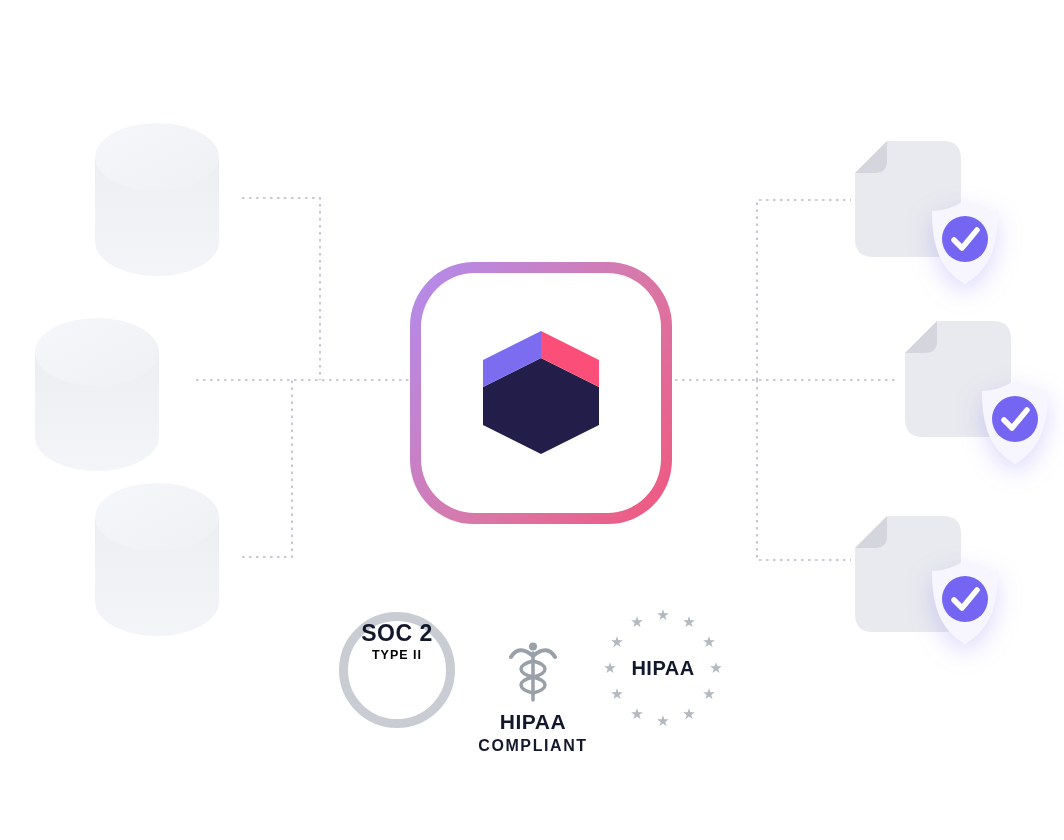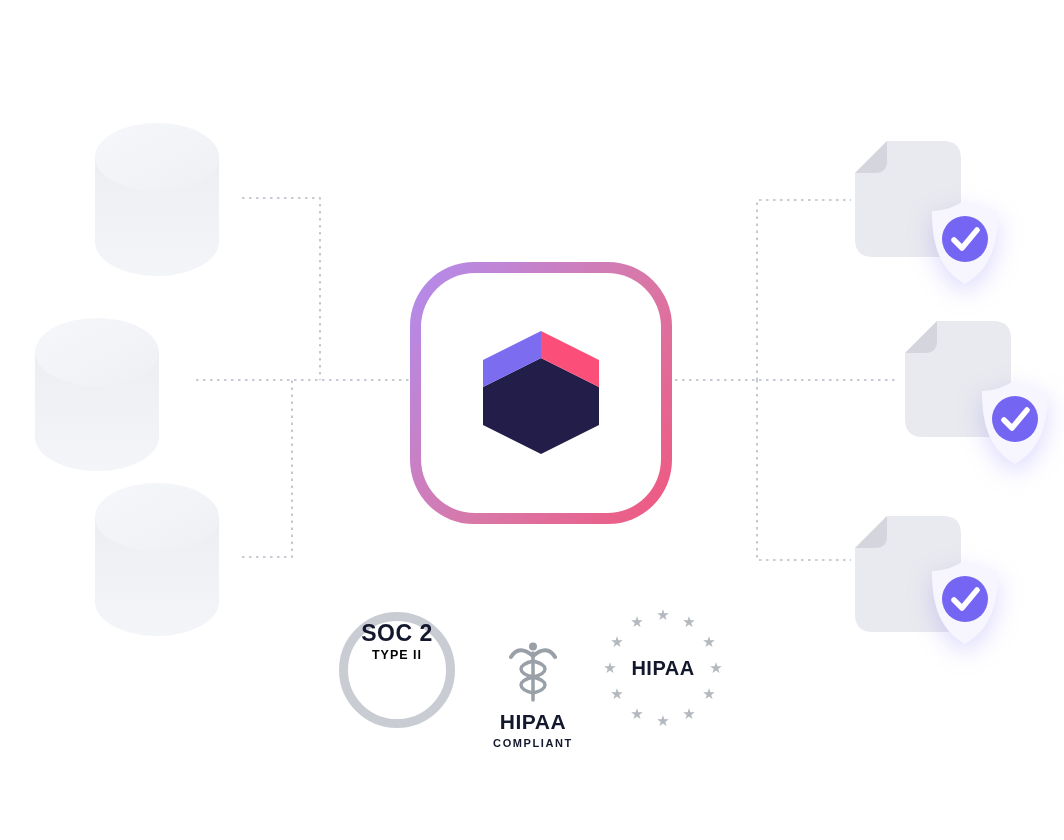--- a/index.html
+++ b/index.html
@@ -29,21 +29,21 @@
     border:9px solid #c9ccd2;box-sizing:border-box;background:#ffffff;
     display:flex;flex-direction:column;align-items:center;justify-content:flex-start;z-index:2;
   }
   .soc2-title{font-size:23px;font-weight:800;color:#14182c;letter-spacing:.5px;line-height:1.1;}
   .soc2-sub{font-size:12.5px;font-weight:700;color:#000000;letter-spacing:1px;margin-top:2px;}
 
   .hipaa{
     left:473px;top:640px;width:120px;display:flex;flex-direction:column;align-items:center;z-index:2;
   }
   .hipaa-title{font-size:21px;font-weight:800;color:#14182c;margin-top:6px;letter-spacing:.5px;}
-  .hipaa-sub{font-size:11px;font-weight:700;color:#14182c;letter-spacing:1.6px;margin-top:3px;}
+  .hipaa-sub{font-size:16px;font-weight:700;color:#14182c;letter-spacing:1.6px;margin-top:3px;}
 
   .gdpr{
     left:598px;top:603px;width:130px;height:130px;z-index:2;
   }
   .gdpr-title{
     position:absolute;left:0;top:0;width:130px;height:130px;
     display:flex;align-items:center;justify-content:center;
     font-size:20px;font-weight:800;color:#14182c;letter-spacing:.5px;
   }
   .star{

